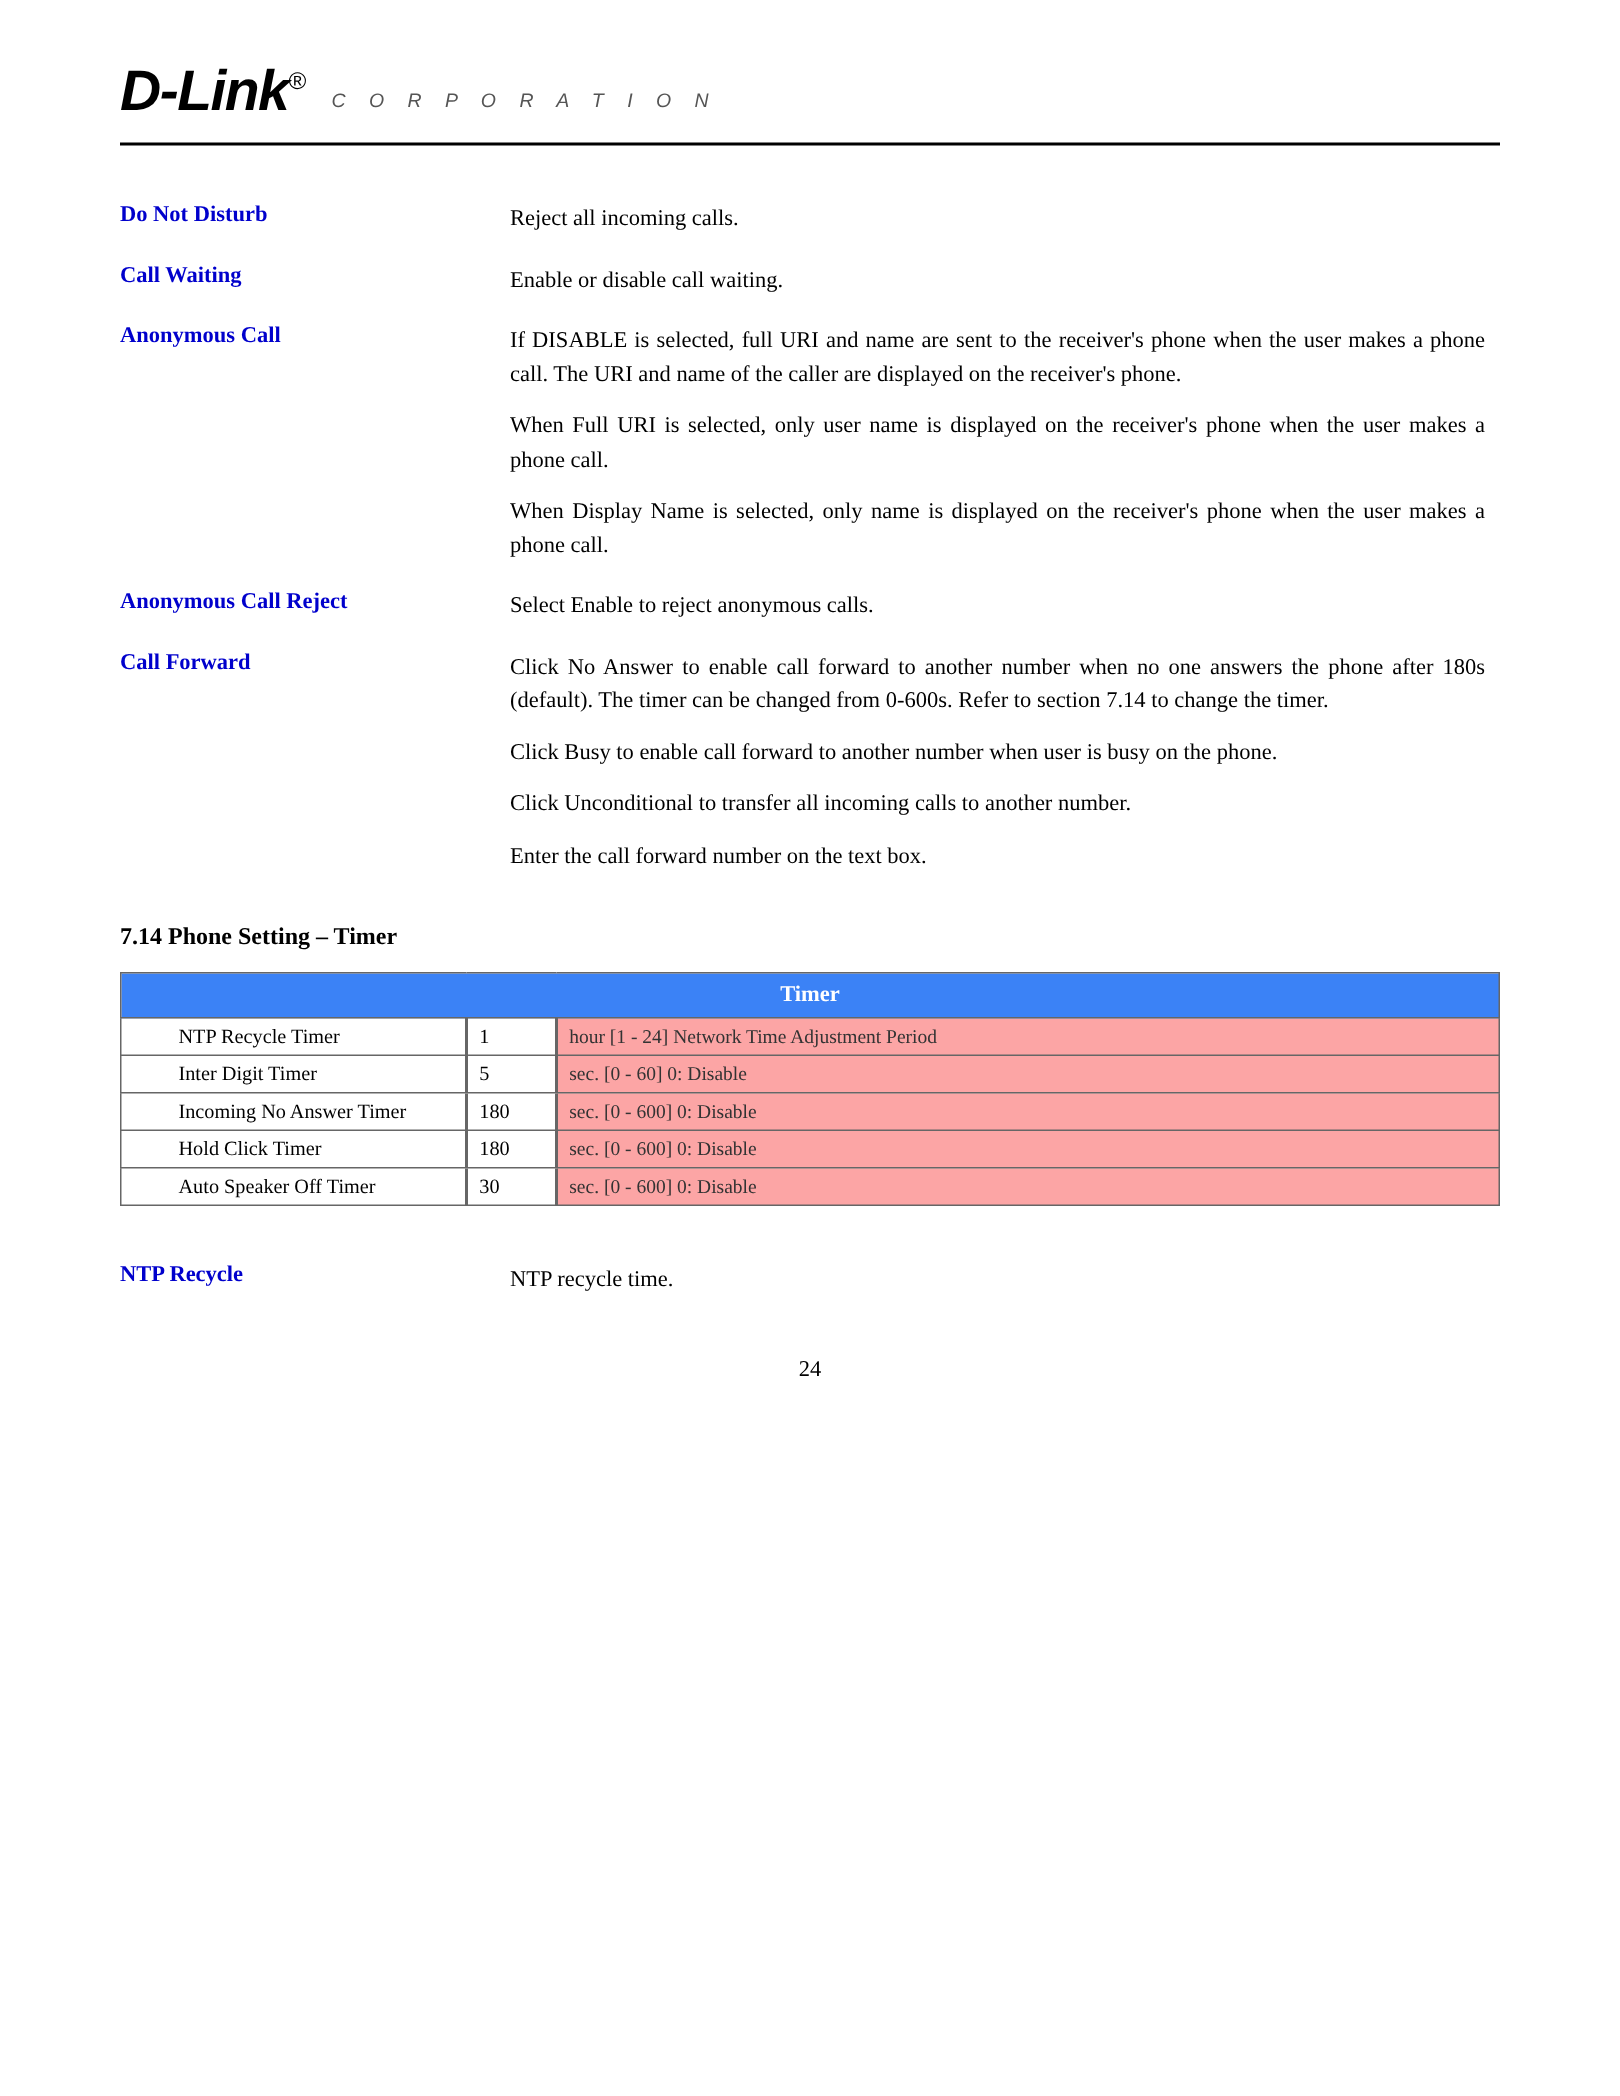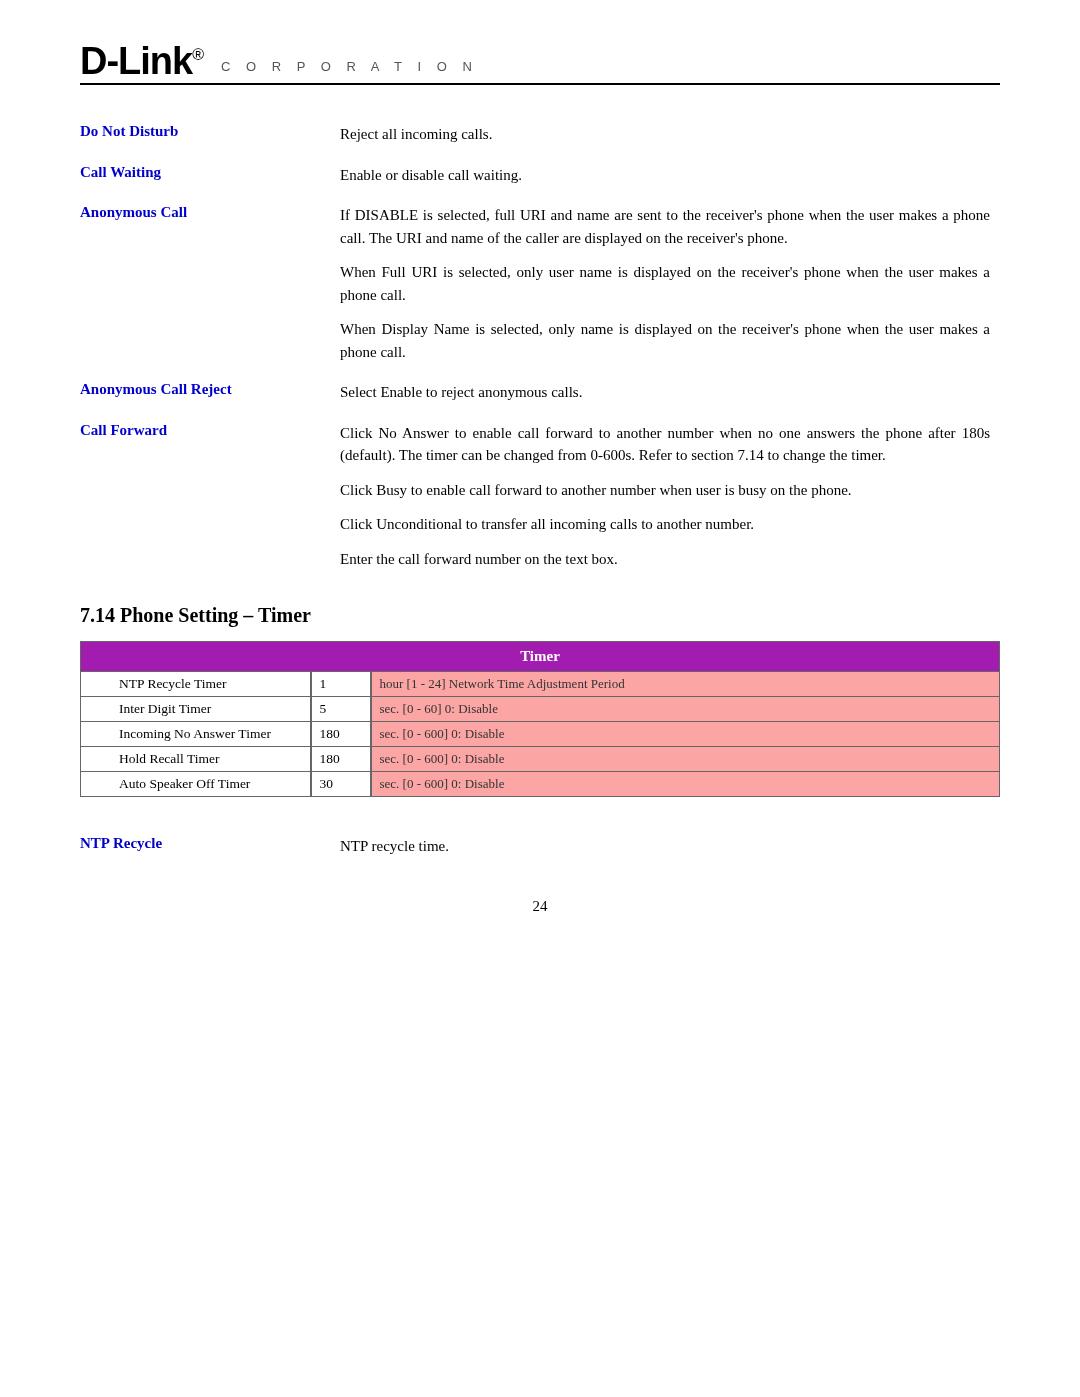--- a/index.html
+++ b/index.html
@@ -9,22 +9,23 @@
       font-size: 15px;
       color: #000;
       width: 1080px;
       min-height: 1397px;
       padding: 40px 80px;
     }
     .header {
       display: flex;
       align-items: center;
       border-bottom: 2px solid #000;
-      padding-bottom: 0;
+      padding-bottom: 12px;
       margin-bottom: 30px;
+      font-style: italic;
     }
     .logo-dlink {
       font-family: Arial, sans-serif;
       font-size: 38px;
       font-weight: 900;
       color: #000;
       letter-spacing: -1px;
     }
     .logo-dlink span.r {
       font-size: 16px;
@@ -64,33 +65,33 @@
       line-height: 1.5;
     }
     .desc p {
       margin-bottom: 12px;
       text-align: justify;
     }
     .desc p:last-child {
       margin-bottom: 0;
     }
     .section-title {
-      font-size: 20px;
+      font-size: 16px;
       font-weight: bold;
       margin: 24px 0 14px 0;
     }
     
     .timer-table {
       width: 100%;
       border-collapse: collapse;
       border: 1px solid #666;
       margin-bottom: 30px;
     }
     .timer-table th {
-      background-color: #a21caf;
+      background-color: #3b82f6;
       color: #fff;
       text-align: center;
       font-size: 15px;
       font-weight: bold;
       padding: 6px 10px;
       border: 1px solid #666;
     }
     .timer-table td {
       border: 1px solid #666;
       padding: 4px 8px;
@@ -192,21 +193,21 @@
         <td class="row-label">Inter Digit Timer</td>
         <td class="row-value">5</td>
         <td class="row-desc">sec. [0 - 60] 0: Disable</td>
       </tr>
       <tr>
         <td class="row-label">Incoming No Answer Timer</td>
         <td class="row-value">180</td>
         <td class="row-desc">sec. [0 - 600] 0: Disable</td>
       </tr>
       <tr>
-        <td class="row-label">Hold Recall Timer</td>
+        <td class="row-label">Hold Click Timer</td>
         <td class="row-value">180</td>
         <td class="row-desc">sec. [0 - 600] 0: Disable</td>
       </tr>
       <tr>
         <td class="row-label">Auto Speaker Off Timer</td>
         <td class="row-value">30</td>
         <td class="row-desc">sec. [0 - 600] 0: Disable</td>
       </tr>
     </tbody>
 </table>

